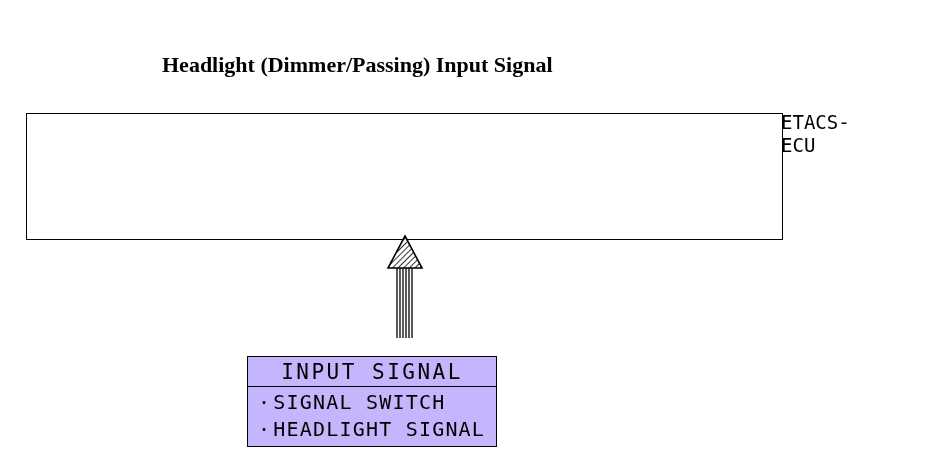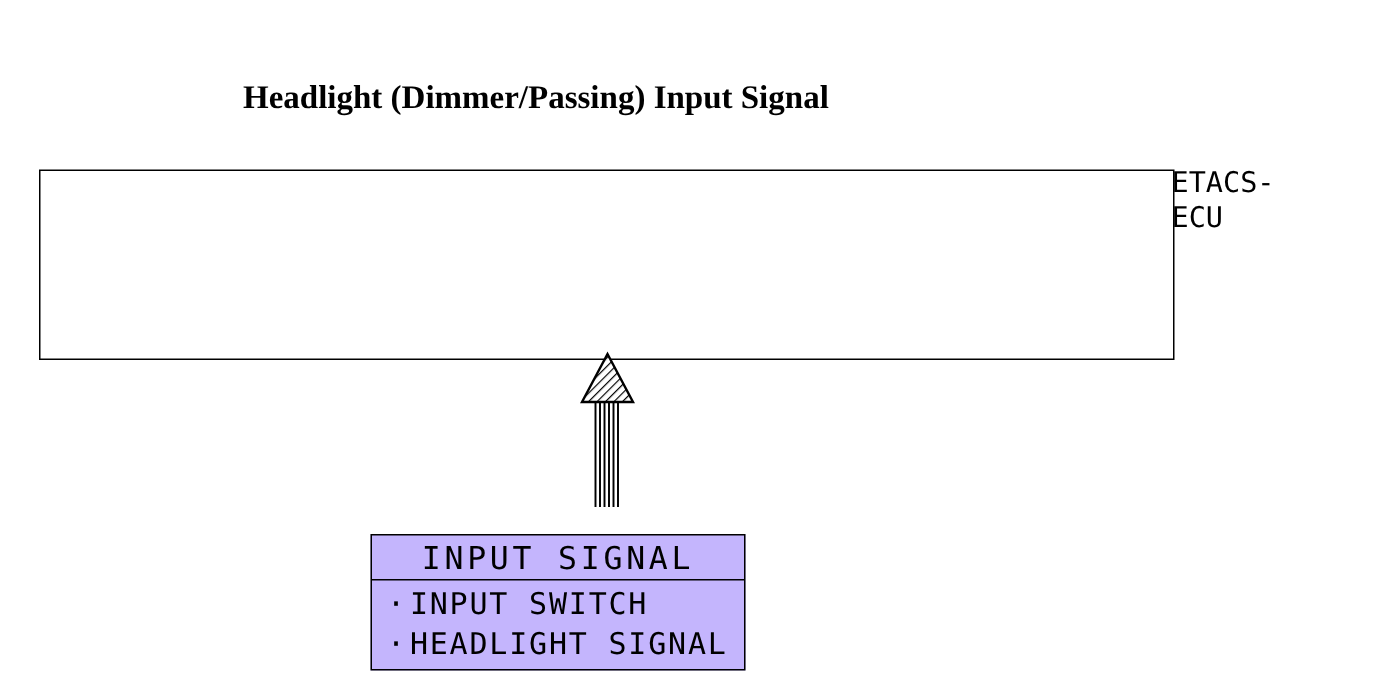--- a/index.html
+++ b/index.html
@@ -145,21 +145,21 @@
       <polygon points="19,2 36,34 2,34" fill="url(#hatch)" stroke="#000000" stroke-width="1.6" stroke-linejoin="miter"></polygon>
     </svg>
   </div>
 
   <div id="input-signal-box">
     <div id="input-signal-header">
       <span id="input-signal-header-text">INPUT SIGNAL</span>
     </div>
     <div id="input-signal-list">
       <span class="input-signal-item">
-        <span class="bullet-dot">·</span><span>INPUT SWITCH</span>
+        <span class="bullet-dot">·</span><span>SIGNAL SWITCH</span>
       </span>
       <span class="input-signal-item">
         <span class="bullet-dot">·</span><span>HEADLIGHT SIGNAL</span>
       </span>
     </div>
   </div>
 
 </div>
 
 </body></html>

